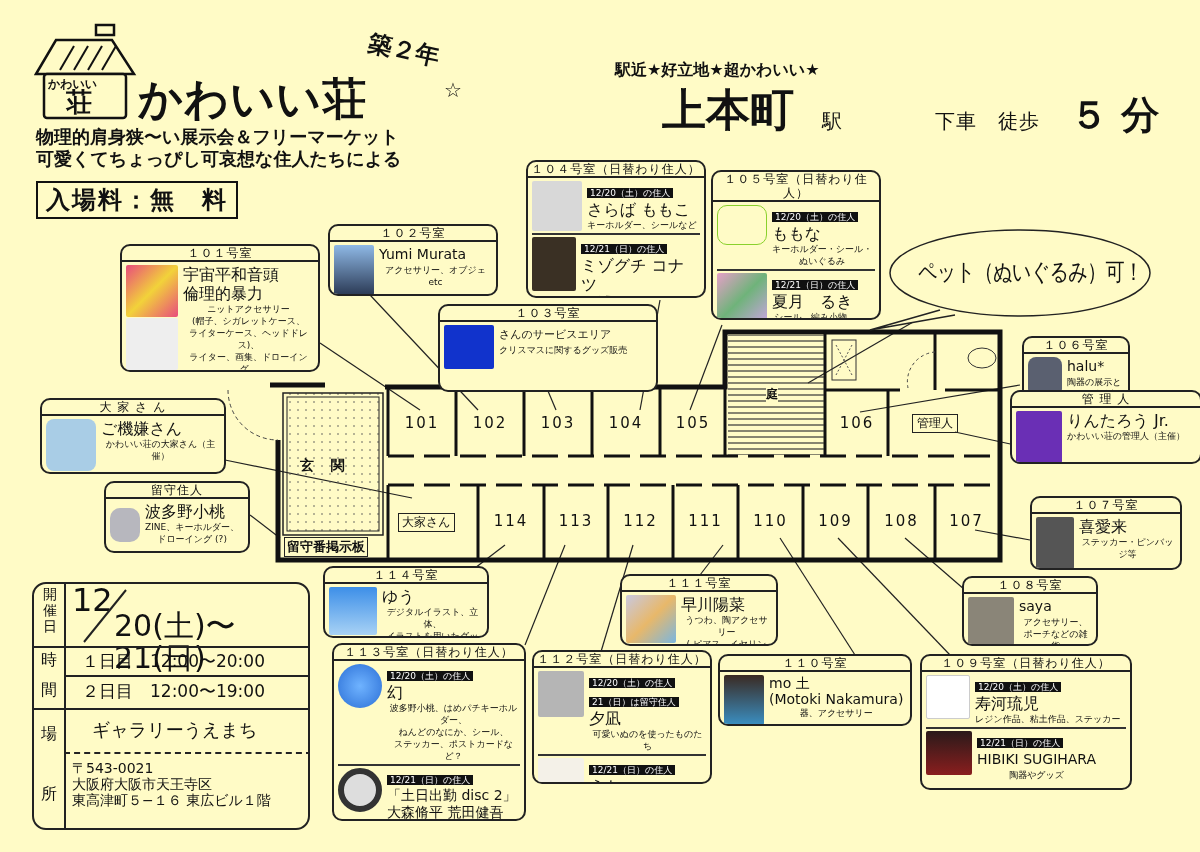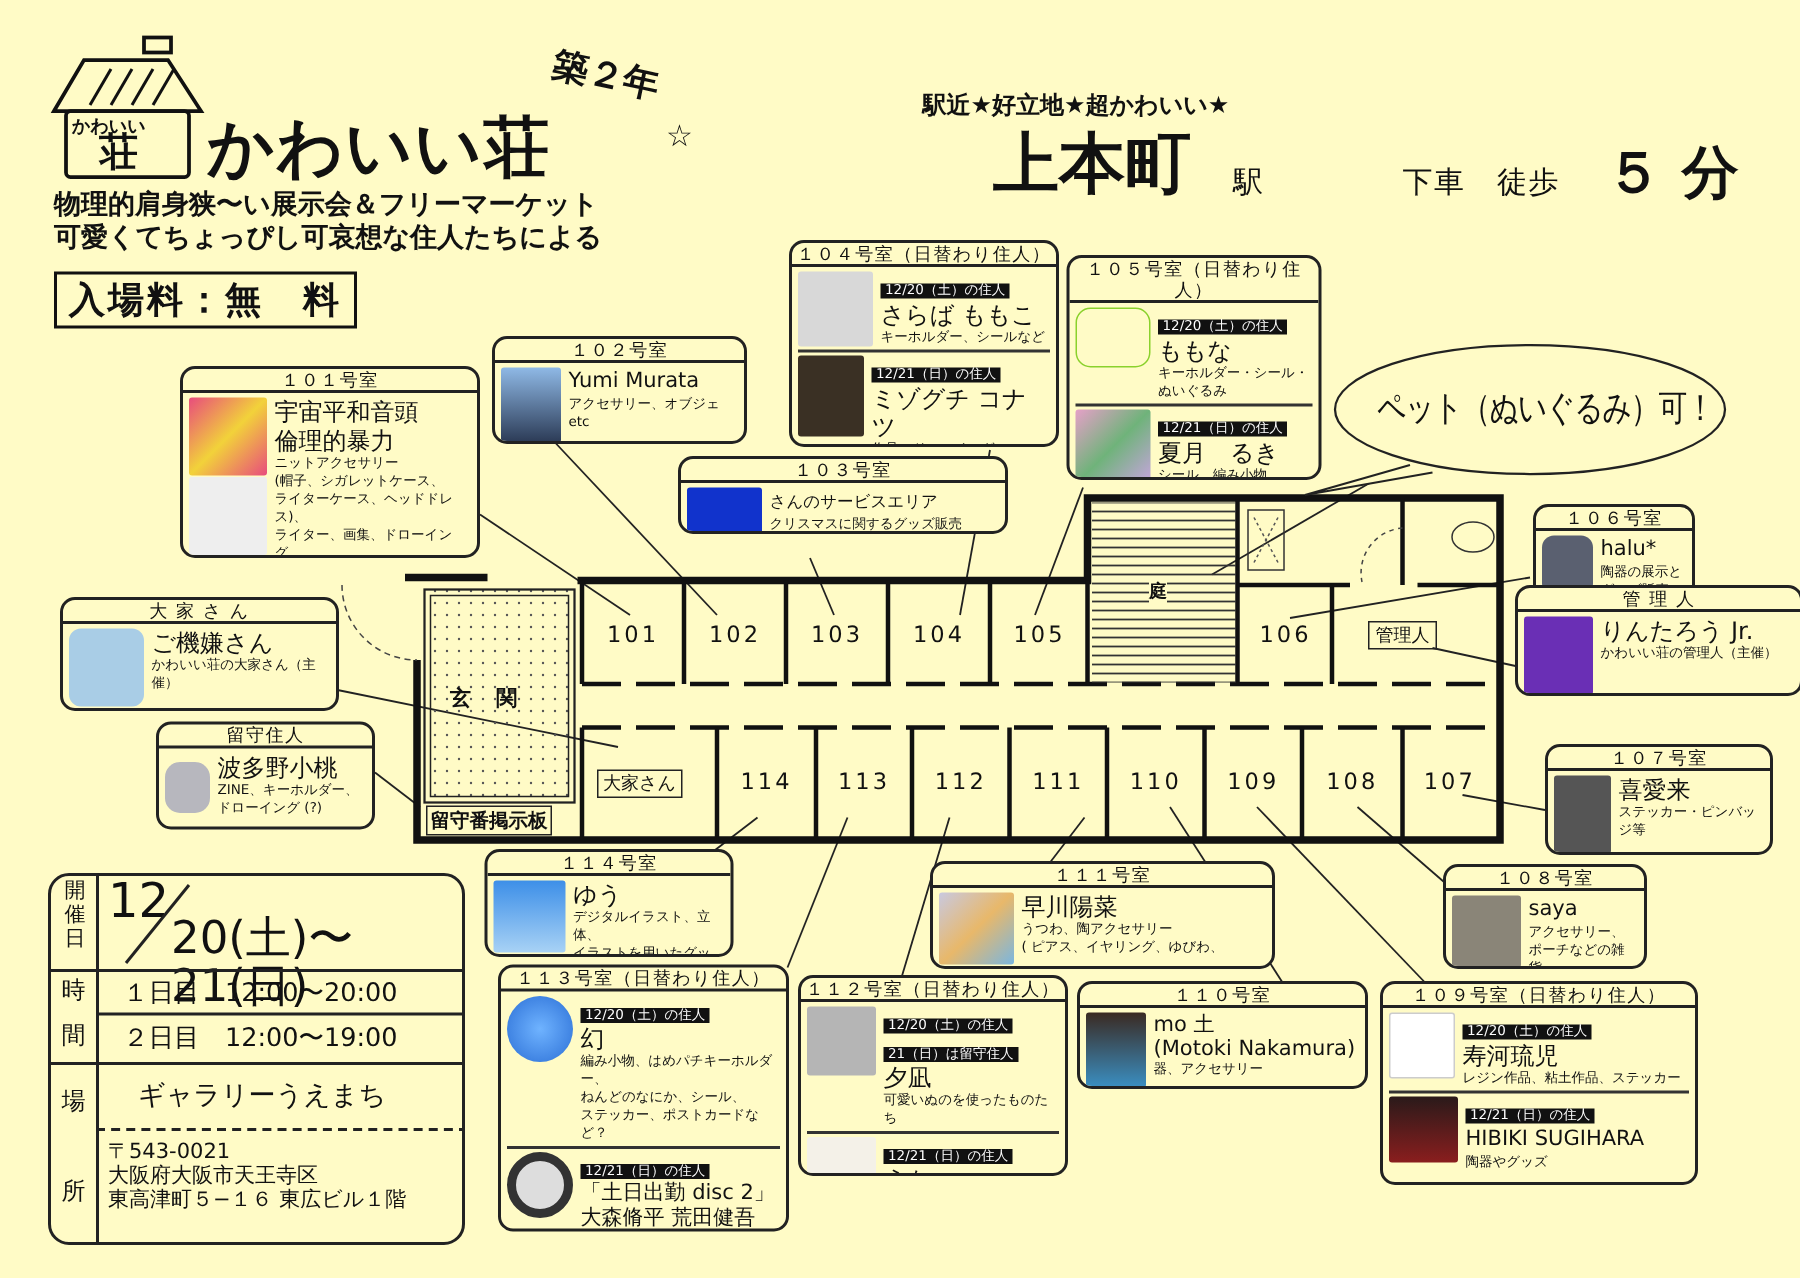--- a/index.html
+++ b/index.html
@@ -4,21 +4,21 @@
 <style>
   * { box-sizing: border-box; margin: 0; padding: 0; }
   html, body { width: 1200px; height: 852px; overflow: hidden; }
   body { background: #fffbc6; font-family: "DejaVu Sans", "Liberation Sans", sans-serif; color: #111; position: relative; }
   .abs { position: absolute; }
   .card { position: absolute; border: 2px solid #222; border-radius: 10px; background: #fffbc6; overflow: hidden; }
   .card-title { text-align: center; border-bottom: 2px solid #222; font-size: 12px; line-height: 14px; letter-spacing: 1px; }
   .card-body { display: flex; padding: 3px 4px; gap: 5px; }
   .thumb { flex: 0 0 auto; border-radius: 2px; }
   .name { font-size: 16px; line-height: 19px; }
-  .desc { font-size: 9px; line-height: 12px; }
+  .desc { font-size: 9px; line-height: 12px; text-align: center; }
   .daytag { display: inline-block; background: #111; color: #fff; font-size: 9px; line-height: 10px; padding: 0 3px; }
   .sep { border-top: 2px solid #333; margin: 2px 4px; }
   .room-no { position: absolute; font-size: 15px; letter-spacing: 2px; text-align: center; }
   svg.plan { position: absolute; left: 0; top: 0; }
 </style>
 </head>
 <body>
 
 <svg class="plan" width="1200" height="852">
   <defs>
@@ -179,21 +179,21 @@
   <div class="card-title">１０２号室</div>
   <div class="card-body">
     <div class="thumb" style="width:40px;height:50px;background:linear-gradient(#8fb9e6,#2b3a55);"></div>
     <div>
       <div class="name" style="font-size:14px;">Yumi Murata</div>
       <div class="desc">アクセサリー、オブジェ etc</div>
     </div>
   </div>
 </div>
 
-<div class="card" style="left:452px;top:304px;width:220px;height:52px;">
+<div class="card" style="left:438px;top:304px;width:220px;height:88px;">
   <div class="card-title">１０３号室</div>
   <div class="card-body">
     <div class="thumb" style="width:50px;height:44px;background:#1133cc;"></div>
     <div>
       <div class="name" style="font-size:11px;">さんのサービスエリア</div>
       <div class="desc">クリスマスに関するグッズ販売</div>
 
     </div>
   </div>
 </div>
@@ -316,21 +316,21 @@
   <div class="card-body">
     <div class="thumb" style="width:40px;height:50px;background:linear-gradient(#3a2a22,#3a8fc2);"></div>
     <div>
       <div class="name" style="font-size:14px;line-height:16px;">mo 土</div>
       <div class="name" style="font-size:14px;line-height:16px;">(Motoki Nakamura)</div>
       <div class="desc">器、アクセサリー</div>
     </div>
   </div>
 </div>
 
-<div class="card" style="left:620px;top:574px;width:230px;height:72px;">
+<div class="card" style="left:620px;top:574px;width:158px;height:72px;">
   <div class="card-title">１１１号室</div>
   <div class="card-body">
     <div class="thumb" style="width:50px;height:48px;background:linear-gradient(135deg,#c9c9e0,#e8b86a,#7ab6e0);"></div>
     <div>
       <div class="name">早川陽菜</div>
       <div class="desc">うつわ、陶アクセサリー</div>
       <div class="desc">( ピアス、イヤリング、ゆびわ、</div>
 
     </div>
   </div>
@@ -359,21 +359,21 @@
   </div>
 </div>
 
 <div class="card" style="left:332px;top:643px;width:194px;height:178px;">
   <div class="card-title">１１３号室（日替わり住人）</div>
   <div class="card-body" style="padding-bottom:0;">
     <div class="thumb" style="width:44px;height:44px;border-radius:50%;background:radial-gradient(#6fb3ff,#2b6fd6);"></div>
     <div>
       <span class="daytag">12/20（土）の住人</span>
       <div class="name">幻</div>
-      <div class="desc">編み小物、はめパチキーホルダー、</div>
+      <div class="desc">波多野小桃、はめパチキーホルダー、</div>
       <div class="desc">ねんどのなにか、シール、</div>
       <div class="desc">ステッカー、ポストカードなど？</div>
     </div>
   </div>
   <div class="sep"></div>
   <div class="card-body" style="padding-top:0;">
     <div class="thumb" style="width:44px;height:44px;border-radius:50%;background:#ddd;border:6px solid #333;"></div>
     <div>
       <span class="daytag">12/21（日）の住人</span>
       <div class="name" style="font-size:14px;line-height:17px;">「土日出勤 disc 2」</div>

